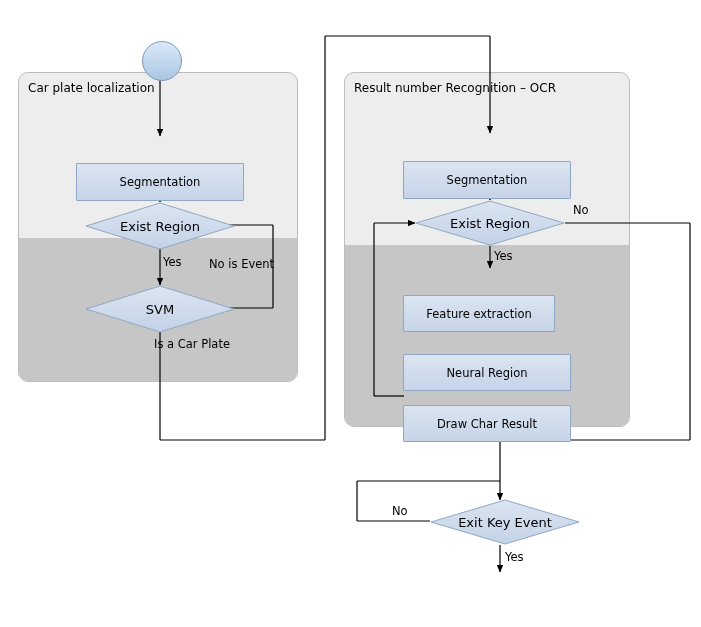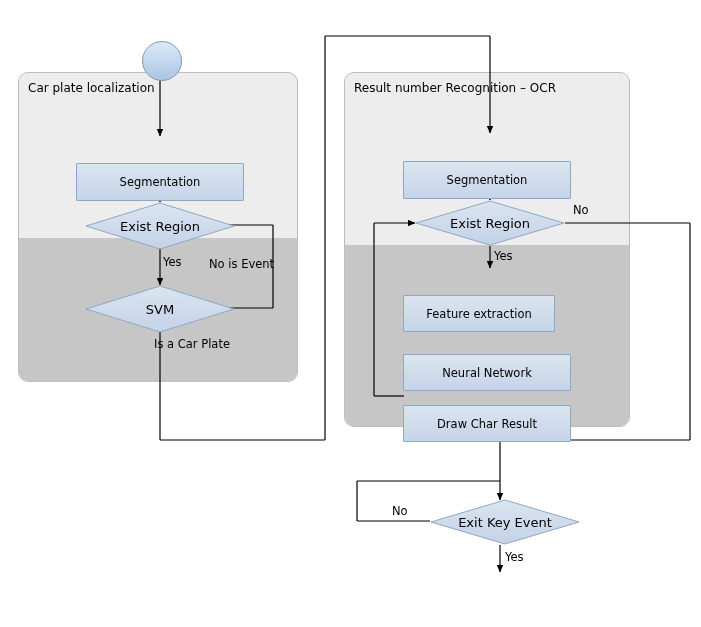--- a/index.html
+++ b/index.html
@@ -188,21 +188,21 @@
       </defs>
     </svg>
     <span class="dlabel">Exist Region</span>
   </div>
 
   <div class="node process" style="left:403px;top:268px;width:152px;height:37px;">
     <span>Feature extraction</span>
   </div>
 
   <div class="node process" style="left:403px;top:327px;width:168px;height:37px;">
-    <span>Neural Network</span>
+    <span>Neural Region</span>
   </div>
 
   <div class="node process" style="left:403px;top:378px;width:168px;height:37px;">
     <span>Draw Char Result</span>
   </div>
 
   <div class="decision" style="left:430px;top:499px;width:150px;height:46px;">
     <svg width="150" height="46" viewBox="0 0 150 46">
       <polygon points="75,1 149,23 75,45 1,23" fill="url(#g4)" stroke="#8fa7c4" stroke-width="1"></polygon>
       <defs>

